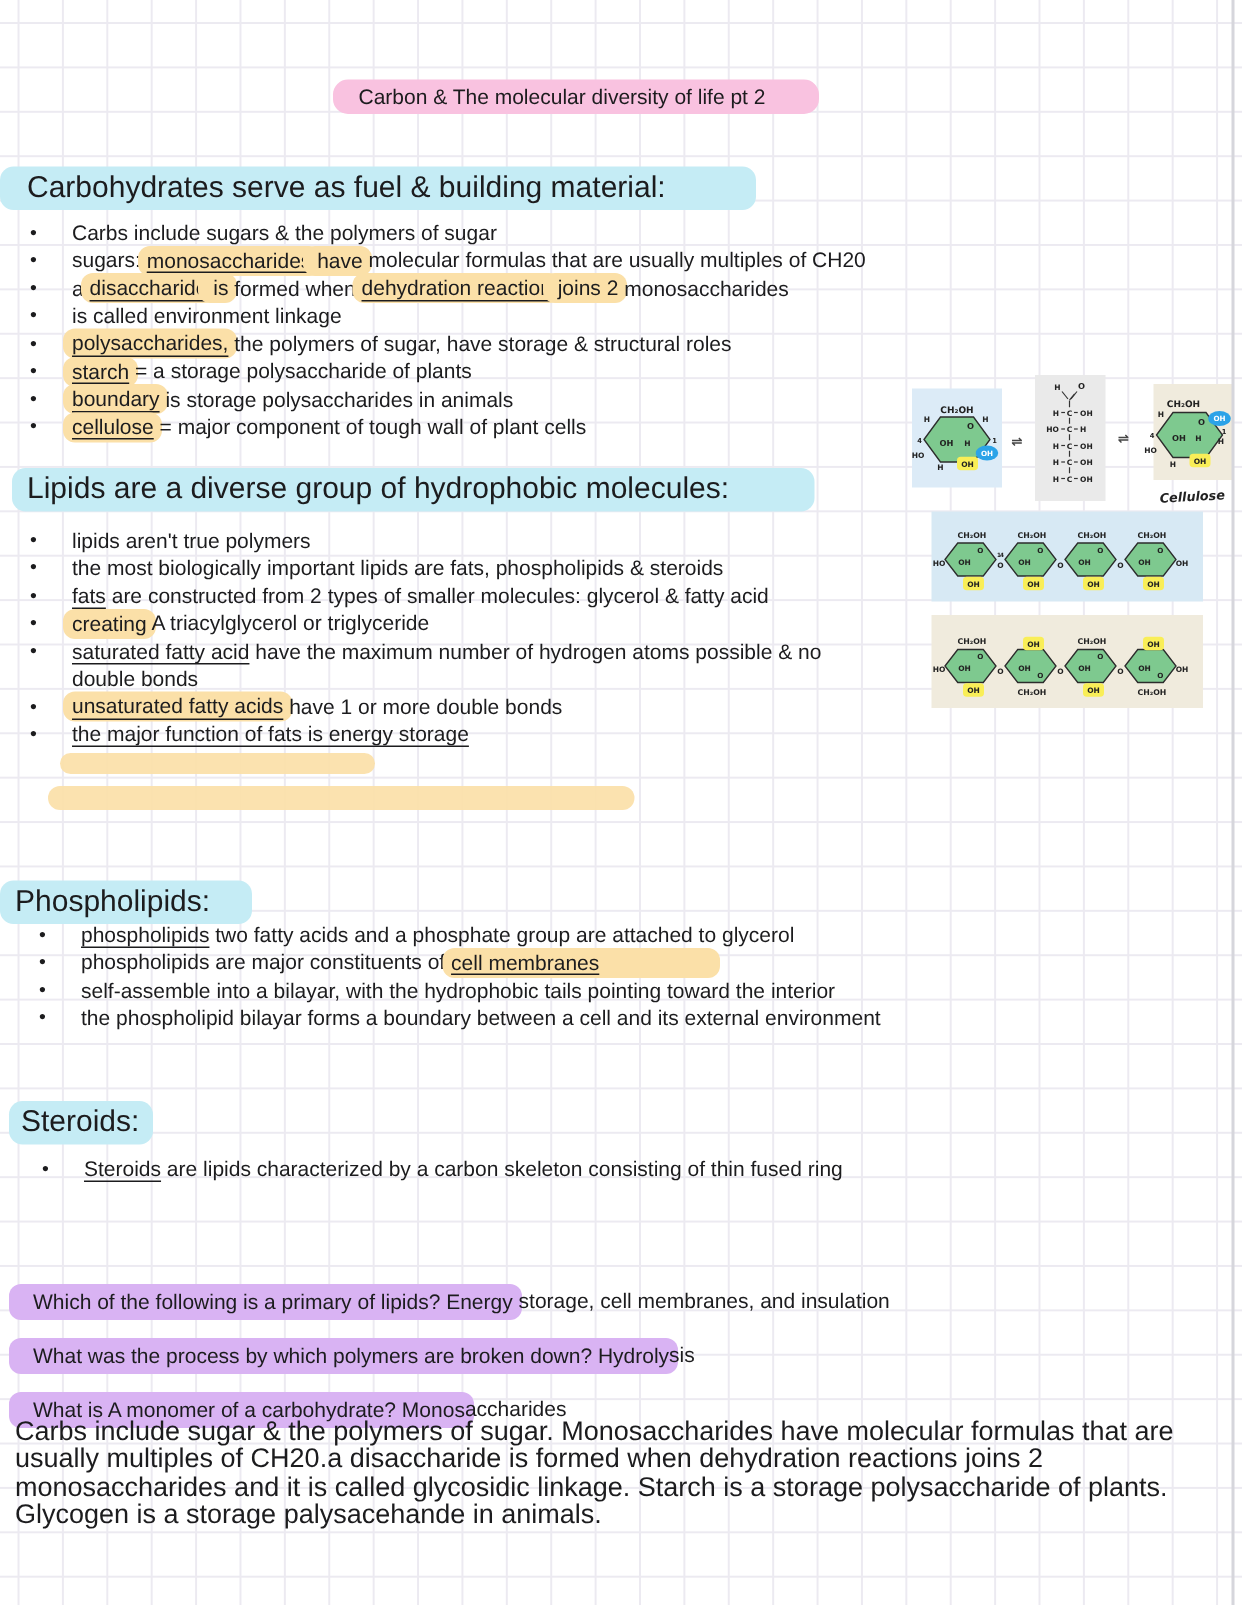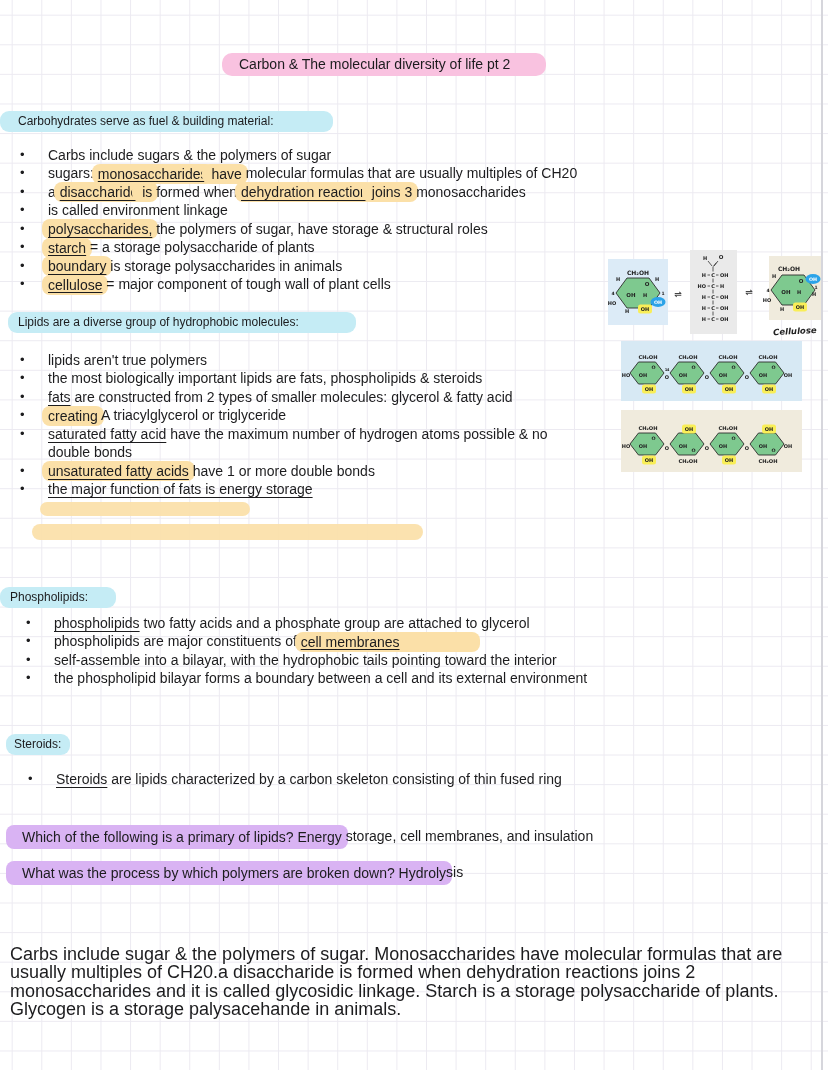--- a/index.html
+++ b/index.html
@@ -9,21 +9,21 @@
     font-family:"Liberation Sans", sans-serif;color:#1c1c1e;font-size:14px;text-decoration:underline;}
   .abs{position:absolute;}
   .nowrap{white-space:nowrap;}
   .hl{border-radius:8px;padding:1.5px 6px 2.5px;margin:-1.5px -6px -2.5px;
       -webkit-box-decoration-break:clone;box-decoration-break:clone;}
   .hl-o{background:#fbe0a8;}
   .hl-p{background:#d9b3f3;}
   .hl-c{background:#c5ecf5;border-radius:9px;padding-top:3px;padding-bottom:4px;}
   .hl-pk{background:#f9c2e0;}
   .u{text-decoration:underline;text-underline-offset:2.5px;text-decoration-thickness:1.2px;}
-  .head{font-size:12px;}
+  .head{font-size:20px;}
   .title-pill{padding:3px 36px 4px 17px;margin:0;border-radius:10px;}
   .brow{display:flex;line-height:18.45px;}
   .dot{flex:none;width:28px;padding-left:4px;font-size:13px;}
   .btxt{flex:1;}
   .qrow{line-height:18.45px;padding-left:12px;margin-bottom:17.6px;white-space:nowrap;}
   .qrow .hl{padding-top:3.5px;padding-bottom:4.5px;}
   .qrow .hl:first-child{padding-left:16px;margin-left:-16px;}
   .para{font-size:18px;line-height:18.3px;}
   .stroke{background:#fbe0a8;border-radius:8px;opacity:.92;}
   .edge{background:#d6d6dc;}
@@ -45,21 +45,21 @@
       <div class="brow">
         <span class="dot">•</span>
         <span class="btxt"><span>Carbs include sugars &amp; the polymers of sugar</span></span>
       </div>
       <div class="brow">
         <span class="dot">•</span>
         <span class="btxt"><span>sugars: </span><span class="hl hl-o u">monosaccharides</span><span class="hl hl-o"> have</span><span> molecular formulas that are usually multiples of CH20</span></span>
       </div>
       <div class="brow">
         <span class="dot">•</span>
-        <span class="btxt"><span>a </span><span class="hl hl-o u">disaccharide</span><span class="hl hl-o"> is</span><span> formed when </span><span class="hl hl-o u">dehydration reaction</span><span class="hl hl-o"> joins 3</span><span> monosaccharides</span></span>
+        <span class="btxt"><span>a </span><span class="hl hl-o u">disaccharide</span><span class="hl hl-o"> is</span><span> formed when </span><span class="hl hl-o u">dehydration reaction</span><span class="hl hl-o"> joins 2</span><span> monosaccharides</span></span>
       </div>
       <div class="brow">
         <span class="dot">•</span>
         <span class="btxt"><span>is called environment linkage</span></span>
       </div>
       <div class="brow">
         <span class="dot">•</span>
         <span class="btxt"><span class="hl hl-o u">polysaccharides,</span><span> the polymers of sugar, have storage &amp; structural roles</span></span>
       </div>
       <div class="brow">
@@ -138,23 +138,24 @@
   <div class="abs head nowrap" style="left:14px;top:737px">
     <span class="hl hl-c" style="padding-left:8px;margin-left:-8px;padding-right:9px;">Steroids:</span>
   </div>
   <div class="abs" style="left:24px;top:770px;width:720px">
       <div class="brow">
         <span class="dot">•</span>
         <span class="btxt"><span class="u">Steroids</span><span> are lipids characterized by a carbon skeleton consisting of thin fused ring</span></span>
       </div>
     </div>
 
-  <div class="abs" style="left:10px;top:827px;width:800px">
+  <div class="abs" style="left:10px;top:858px;width:800px">
       <div class="qrow"><span class="hl hl-p">Which of the following is a primary of lipids? Energy</span><span> storage, cell membranes, and insulation</span></div>
       <div class="qrow"><span class="hl hl-p">What was the process by which polymers are broken down? Hydroly</span><span>sis</span></div>
+      <div class="qrow"><span class="hl hl-p">What is A monomer of a carbohydrate? Monos</span><span>accharides</span></div>
     </div>
 
   <div class="abs para" style="left:10px;top:945px;width:776px">Carbs include sugar &amp; the polymers of sugar. Monosaccharides have molecular formulas that are usually multiples of CH20.a disaccharide is formed when dehydration reactions joins 2 monosaccharides and it is called glycosidic linkage. Starch is a storage polysaccharide of plants. Glycogen is a storage palysacehande in animals.</div>
 
   <svg id="d1" class="abs" style="left:600px;top:244px" width="228" height="96">
       <rect x="8" y="15" width="60" height="66" fill="#dcebf7"></rect>
       <polygon points="16,49 27,34 49,34 60,49 49,64 27,64" fill="#7ec98f" stroke="#2c2c2c" stroke-width="0.9"></polygon>
       <text x="38" y="31" font-size="6" text-anchor="middle" font-weight="bold" fill="#222">CH₂OH</text>
       <text x="47" y="42" font-size="5.5" text-anchor="middle" font-weight="bold" fill="#222">O</text>
       <text x="18" y="37" font-size="5" text-anchor="middle" font-weight="bold" fill="#222">H</text>

